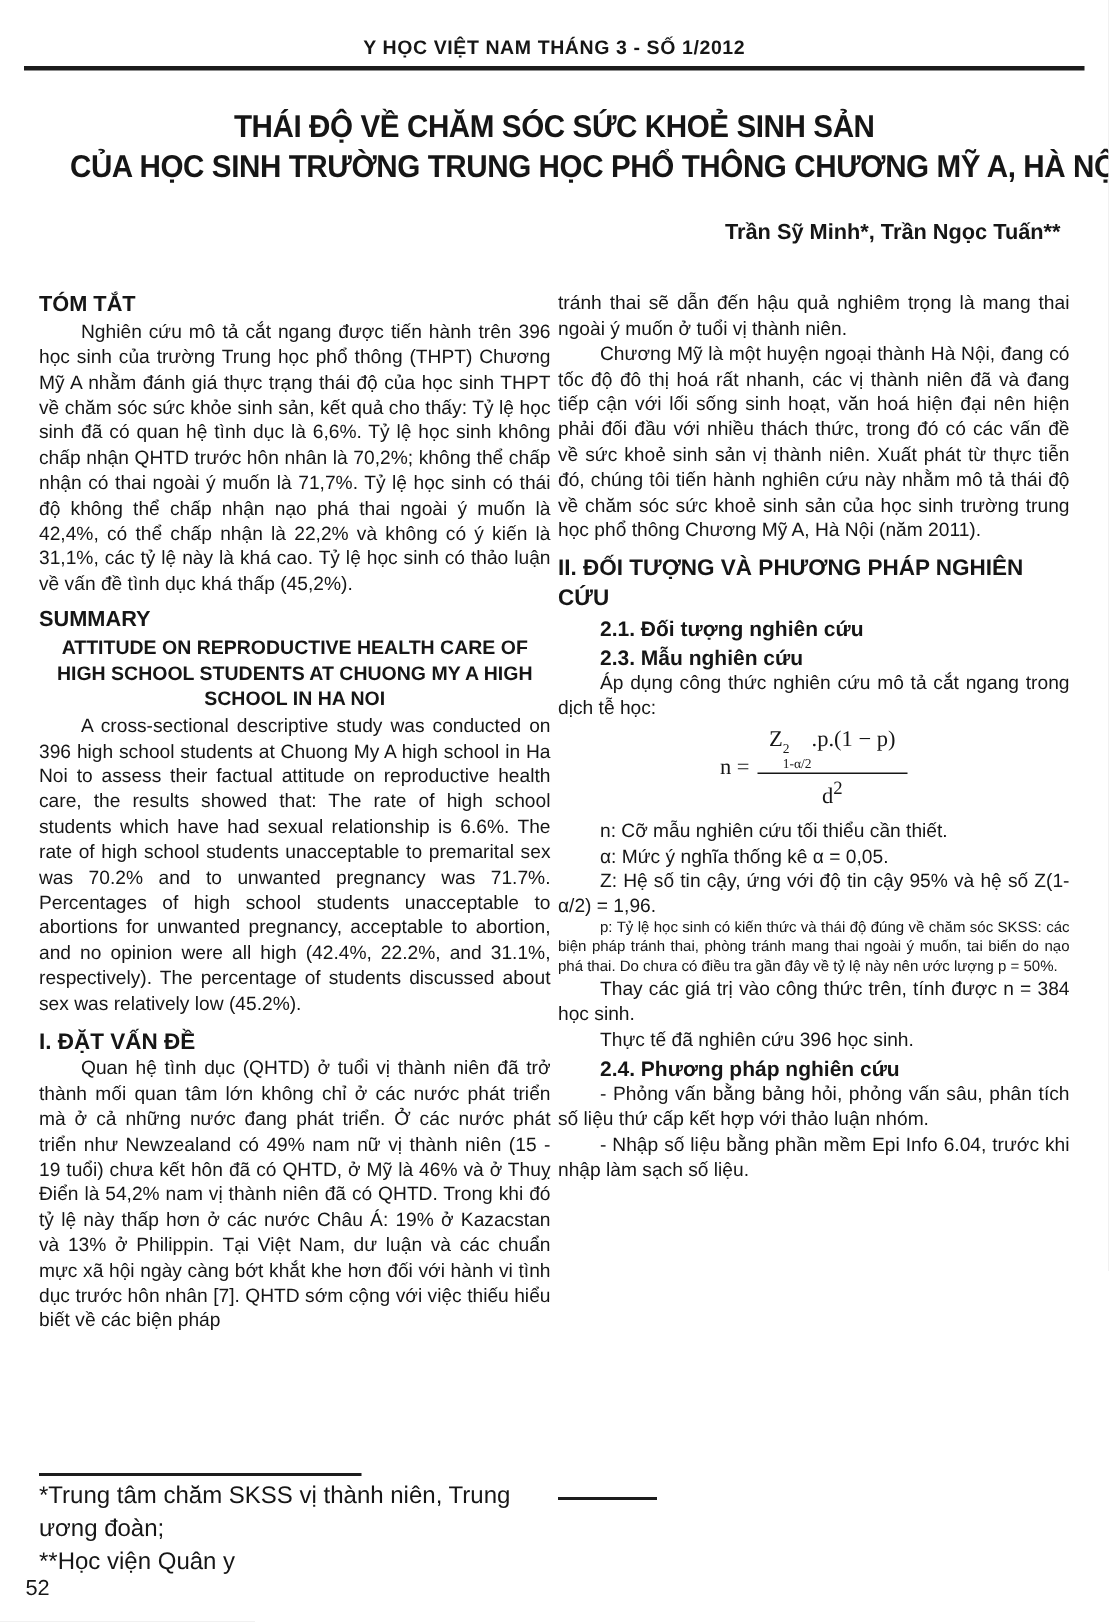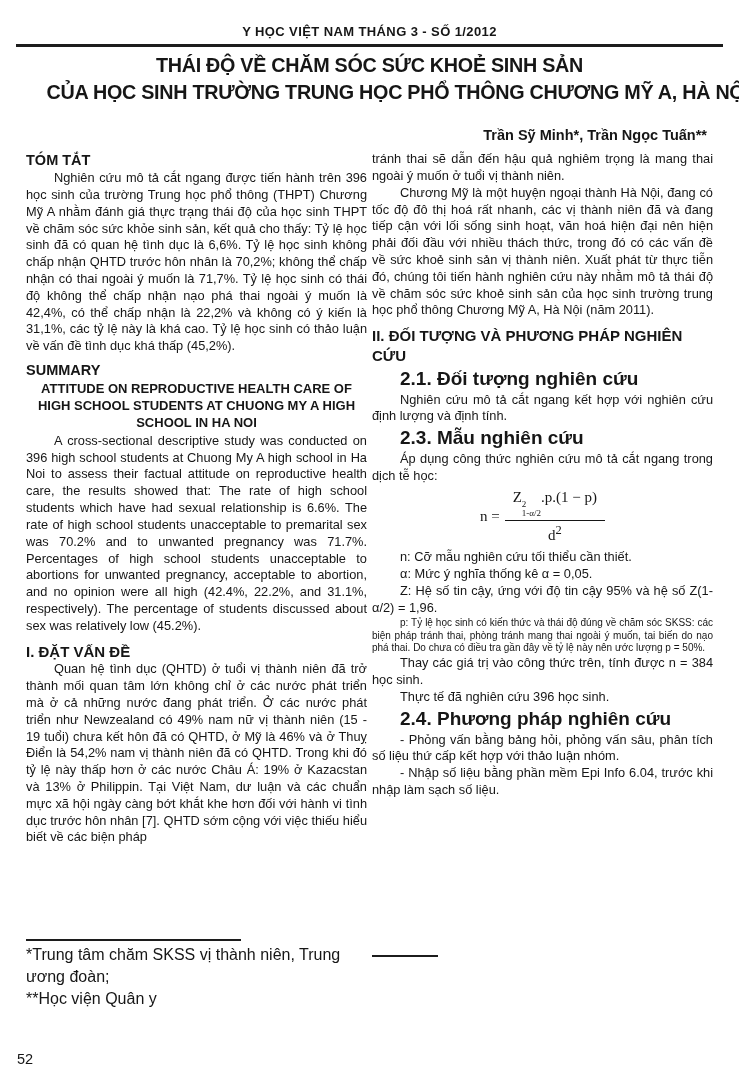--- a/index.html
+++ b/index.html
@@ -18,41 +18,41 @@
     font-weight: bold;
     font-size: 13px;
     letter-spacing: 0.4px;
     padding-top: 6px;
   }
   .header-rule {
     height: 2.5px;
     background: #1c1c1c;
     margin: 5px -10px 0 -10px;
   }
-  .title { margin-top: 4px; text-align: center; }
+  .title { margin-top: 24px; text-align: center; }
   .title-line {
     display: block;
     font-weight: bold;
     font-size: 21px;
     line-height: 1.3;
     letter-spacing: -0.3px;
     transform: scaleX(0.94);
     transform-origin: 50% 50%;
     white-space: nowrap;
   }
   .authors {
     text-align: right;
     font-weight: bold;
     font-size: 14.5px;
     margin: 22px 6px 0 0;
   }
   .columns {
     display: flex;
     gap: 5px;
-    margin-top: 8px;
+    margin-top: 31px;
     flex: 1;
     height: 858px;
   }
   .col {
     width: 50%;
     font-size: 12.8px;
     line-height: 1.315;
     text-align: justify;
     display: flex;
     flex-direction: column;
@@ -73,21 +73,21 @@
     line-height: 1.3;
     margin: 1px 2px;
   }
   h2.sec-head {
     font-size: 15px;
     font-weight: bold;
     margin-top: 7px;
     text-align: left;
   }
   h3.sub-head {
-    font-size: 19px;
+    font-size: 14px;
     font-weight: bold;
     text-indent: 28px;
     margin-top: 1px;
     text-align: left;
   }
   .formula {
     text-align: center;
     margin: 3px 0 4px 0;
     font-family: "Liberation Serif", serif;
     font-size: 15px;
@@ -155,21 +155,20 @@
     </div>
 
     <div class="col">
       <p class="noindent">tránh thai sẽ dẫn đến hậu quả nghiêm trọng là mang thai ngoài ý muốn ở tuổi vị thành niên.</p>
       <p class="indent">Chương Mỹ là một huyện ngoại thành Hà Nội, đang có tốc độ đô thị hoá rất nhanh, các vị thành niên đã và đang tiếp cận với lối sống sinh hoạt, văn hoá hiện đại nên hiện phải đối đầu với nhiều thách thức, trong đó có các vấn đề về sức khoẻ sinh sản vị thành niên. Xuất phát từ thực tiễn đó, chúng tôi tiến hành nghiên cứu này nhằm mô tả thái độ về chăm sóc sức khoẻ sinh sản của học sinh trường trung học phổ thông Chương Mỹ A, Hà Nội (năm 2011).</p>
 
       <h2 class="sec-head">II. ĐỐI TƯỢNG VÀ PHƯƠNG PHÁP NGHIÊN CỨU</h2>
 
       <h3 class="sub-head">2.1. Đối tượng nghiên cứu</h3>
 
-      <p class="indent">Nghiên cứu mô tả cắt ngang kết hợp với nghiên cứu định lượng và định tính.</p>
 
       <h3 class="sub-head">2.3. Mẫu nghiên cứu</h3>
       <p class="indent">Áp dụng công thức nghiên cứu mô tả cắt ngang trong dịch tễ học:</p>
 
       <div class="formula">
         <span class="f-lhs">n =</span><span class="frac"><span class="num"><span>Z</span><span class="supsub">
                 <span>2</span>
                 <span>1-α/2</span>
               </span><span>.p.(1 − p)</span></span><span class="den"><span>d</span><sup>2</sup></span></span>
       </div>

